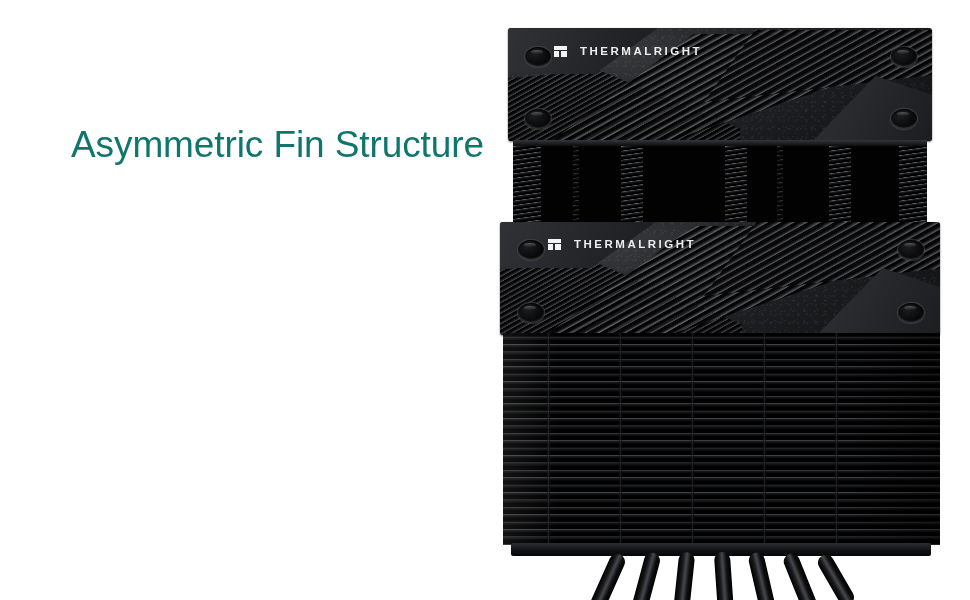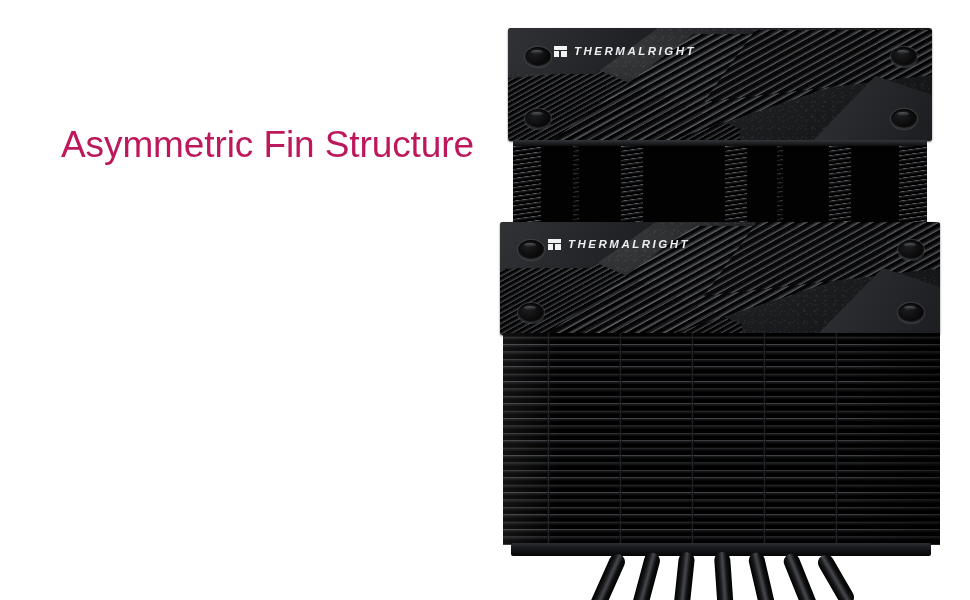--- a/index.html
+++ b/index.html
@@ -27,23 +27,23 @@
   .text-panel {
     position: absolute;
     left: 57px;
     top: 122px;
     width: 420px;
   }
   .headline {
     font-size: 37px;
     font-weight: 400;
     line-height: 46px;
-    color: #be185d;
+    color: #0f766e;
     letter-spacing: -0.1px;
-    margin: 0 0 22px 4px;
+    margin: 0 0 22px 14px;
     white-space: nowrap;
   }
   .body-copy {
     font-size: 20.5px;
     font-weight: 400;
     line-height: 27.5px;
     color: #141414;
     margin: 0;
     width: 372px;
     letter-spacing: -0.05px;
@@ -137,23 +137,22 @@
     height: 22%;
     border-radius: 50%;
     background: linear-gradient(180deg, rgba(205,208,213,.34), rgba(205,208,213,0));
   }
 
   
   .brand {
     position: absolute;
     display: flex;
     align-items: center;
-    gap: 7px;
-    pointer-events: none;
-    font-style: italic;
+    gap: 13px;
+    pointer-events: none;
   }
   .brand-mark {
     position: relative;
     width: 13px;
     height: 11px;
   }
   .brand-mark i {
     position: absolute;
     background: #f2f3f4;
     display: block;

